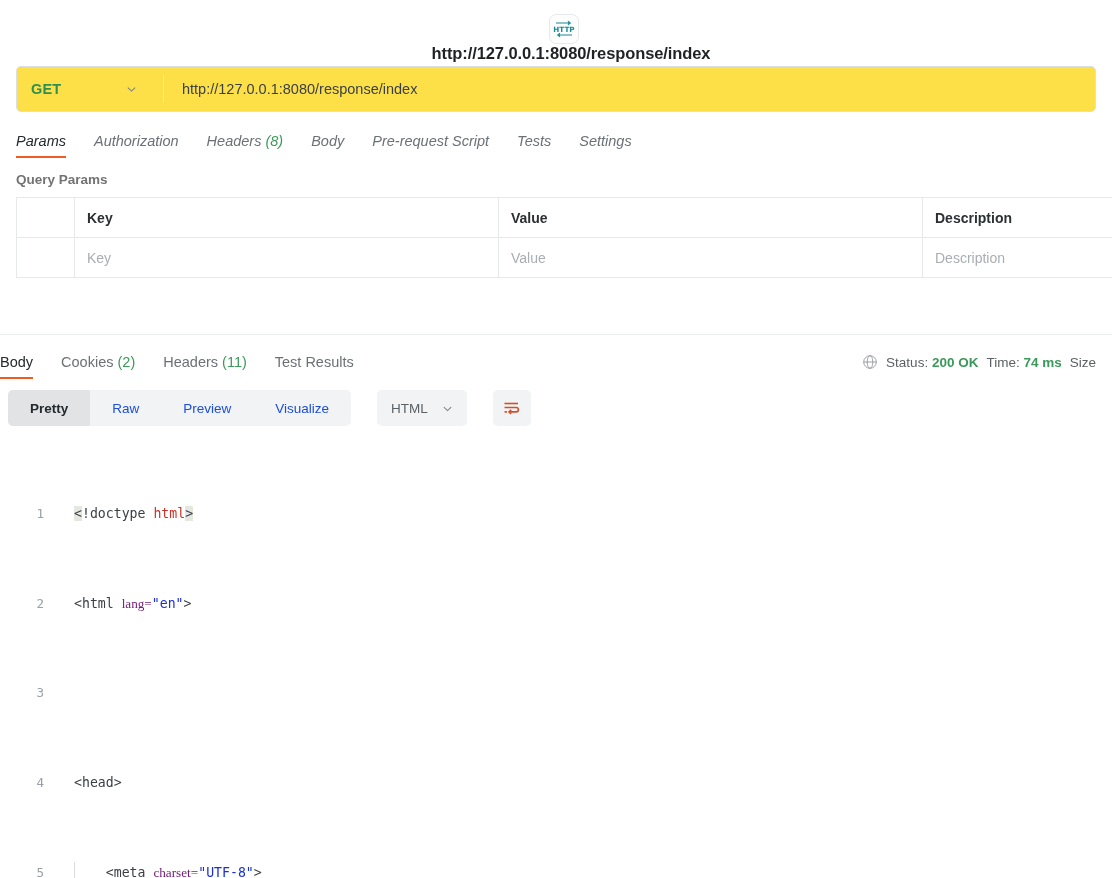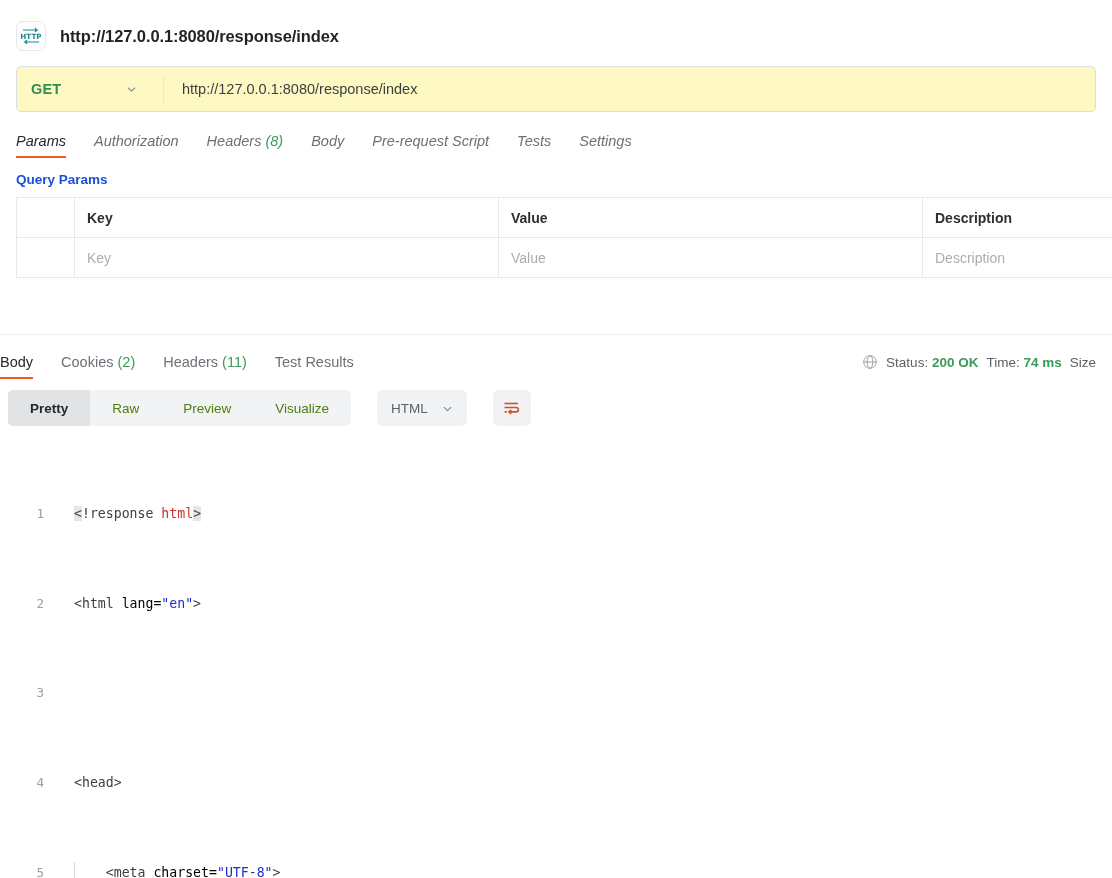--- a/index.html
+++ b/index.html
@@ -9,20 +9,21 @@
     font-family: "Liberation Sans", sans-serif;
     color: #2f3338;
     overflow: hidden;
   }
 
   
   .titlebar {
     display: flex; align-items: center;
     padding: 14px 0 0 16px;
     height: 58px;
+    flex-direction: column;
   }
   .http-icon {
     width: 30px; height: 30px;
     border: 1px solid #e6e8ea;
     border-radius: 7px;
     background: #fdfdfd;
     display: flex; align-items: center; justify-content: center;
     flex: 0 0 auto;
   }
   .http-icon svg { display: block; }
@@ -33,21 +34,21 @@
     color: #1f2326;
     letter-spacing: -0.1px;
   }
 
   
   .urlbar-wrap { padding: 8px 16px 0 16px; }
   .urlbar {
     height: 46px;
     border: 1px solid #dcdfe2;
     border-radius: 5px;
-    background: #fef9c3;
+    background: #fde047;
     display: flex; align-items: center;
     width: 100%;
   }
   .method {
     display: flex; align-items: center;
     padding-left: 14px;
     width: 146px;
     height: 100%;
     position: relative;
   }
@@ -99,21 +100,21 @@
     height: 2px; background: #ef5b25;
   }
   .rtab:first-child.active::after { left: 0; right: 14px; }
   .cnt { color: #3a9a5a; }
 
   
   .qp-title {
     padding: 14px 16px 10px 16px;
     font-size: 13.5px;
     font-weight: bold;
-    color: #1d4ed8;
+    color: #737373;
   }
   .ptable {
     margin: 0 0 0 16px;
     border-top: 1px solid #e6e8ea;
     border-left: 1px solid #e6e8ea;
     width: 1096px;
   }
   .prow {
     display: flex;
     border-bottom: 1px solid #e6e8ea;
@@ -162,21 +163,21 @@
     padding: 11px 0 0 8px;
   }
   .seg {
     display: flex; background: #f2f3f4;
     border-radius: 5px; overflow: hidden;
     height: 36px;
   }
   .seg-btn {
     padding: 0 22px;
     display: flex; align-items: center;
-    font-size: 13.5px; color: #4d7c0f;
+    font-size: 13.5px; color: #1d4ed8;
     cursor: pointer;
   }
   .seg-btn.active {
     background: #e1e3e5; color: #24292e; font-weight: bold;
   }
   .fmt-select {
     display: flex; align-items: center; gap: 14px;
     background: #f2f3f4; border-radius: 5px;
     height: 36px; padding: 0 14px;
     font-size: 13.5px; color: #5c6166;
@@ -207,21 +208,21 @@
   }
   .ctext { position: relative; padding-left: 18px; }
   
   .g1::before {
     content: ""; position: absolute;
     left: 18px; top: 0; bottom: 0; width: 1px;
     background: #d9dbdd;
   }
   .tag   { color: #3b4045; }
   .tname { color: #c9332a; }
-  .attr  { color: #000000; }
+  .attr  { color: #701a75; font-family: Liberation Serif, serif; }
   .val   { color: #1a2fd6; }
   .hl    { background: #e4e8e0; }
 
   
   .watermark {
     position: absolute;
     right: 14px; bottom: 12px;
     font-size: 17px;
     color: #d5d7d9;
     letter-spacing: .5px;
@@ -369,21 +370,21 @@
         <path d="M8.2 8.9 L6 10.9 L8.2 12.8" fill="none" stroke="#d1502a" stroke-width="1.6"></path>
         <line x1="1.5" y1="10.9" x2="4" y2="10.9" stroke="#d1502a" stroke-width="1.6"></line>
       </svg>
     </div>
   </div>
 
   <div class="code">
 
     <div class="cline">
       <span class="lnum">1</span>
-      <span class="ctext"><span class="tag hl">&lt;</span><span class="tag">!response </span><span class="tname">html</span><span class="tag hl">&gt;</span></span>
+      <span class="ctext"><span class="tag hl">&lt;</span><span class="tag">!doctype </span><span class="tname">html</span><span class="tag hl">&gt;</span></span>
     </div>
 
     <div class="cline">
       <span class="lnum">2</span>
       <span class="ctext"><span class="tag">&lt;html </span><span class="attr">lang=</span><span class="val">"en"</span><span class="tag">&gt;</span></span>
     </div>
 
     <div class="cline">
       <span class="lnum">3</span>
       <span class="ctext"></span>

